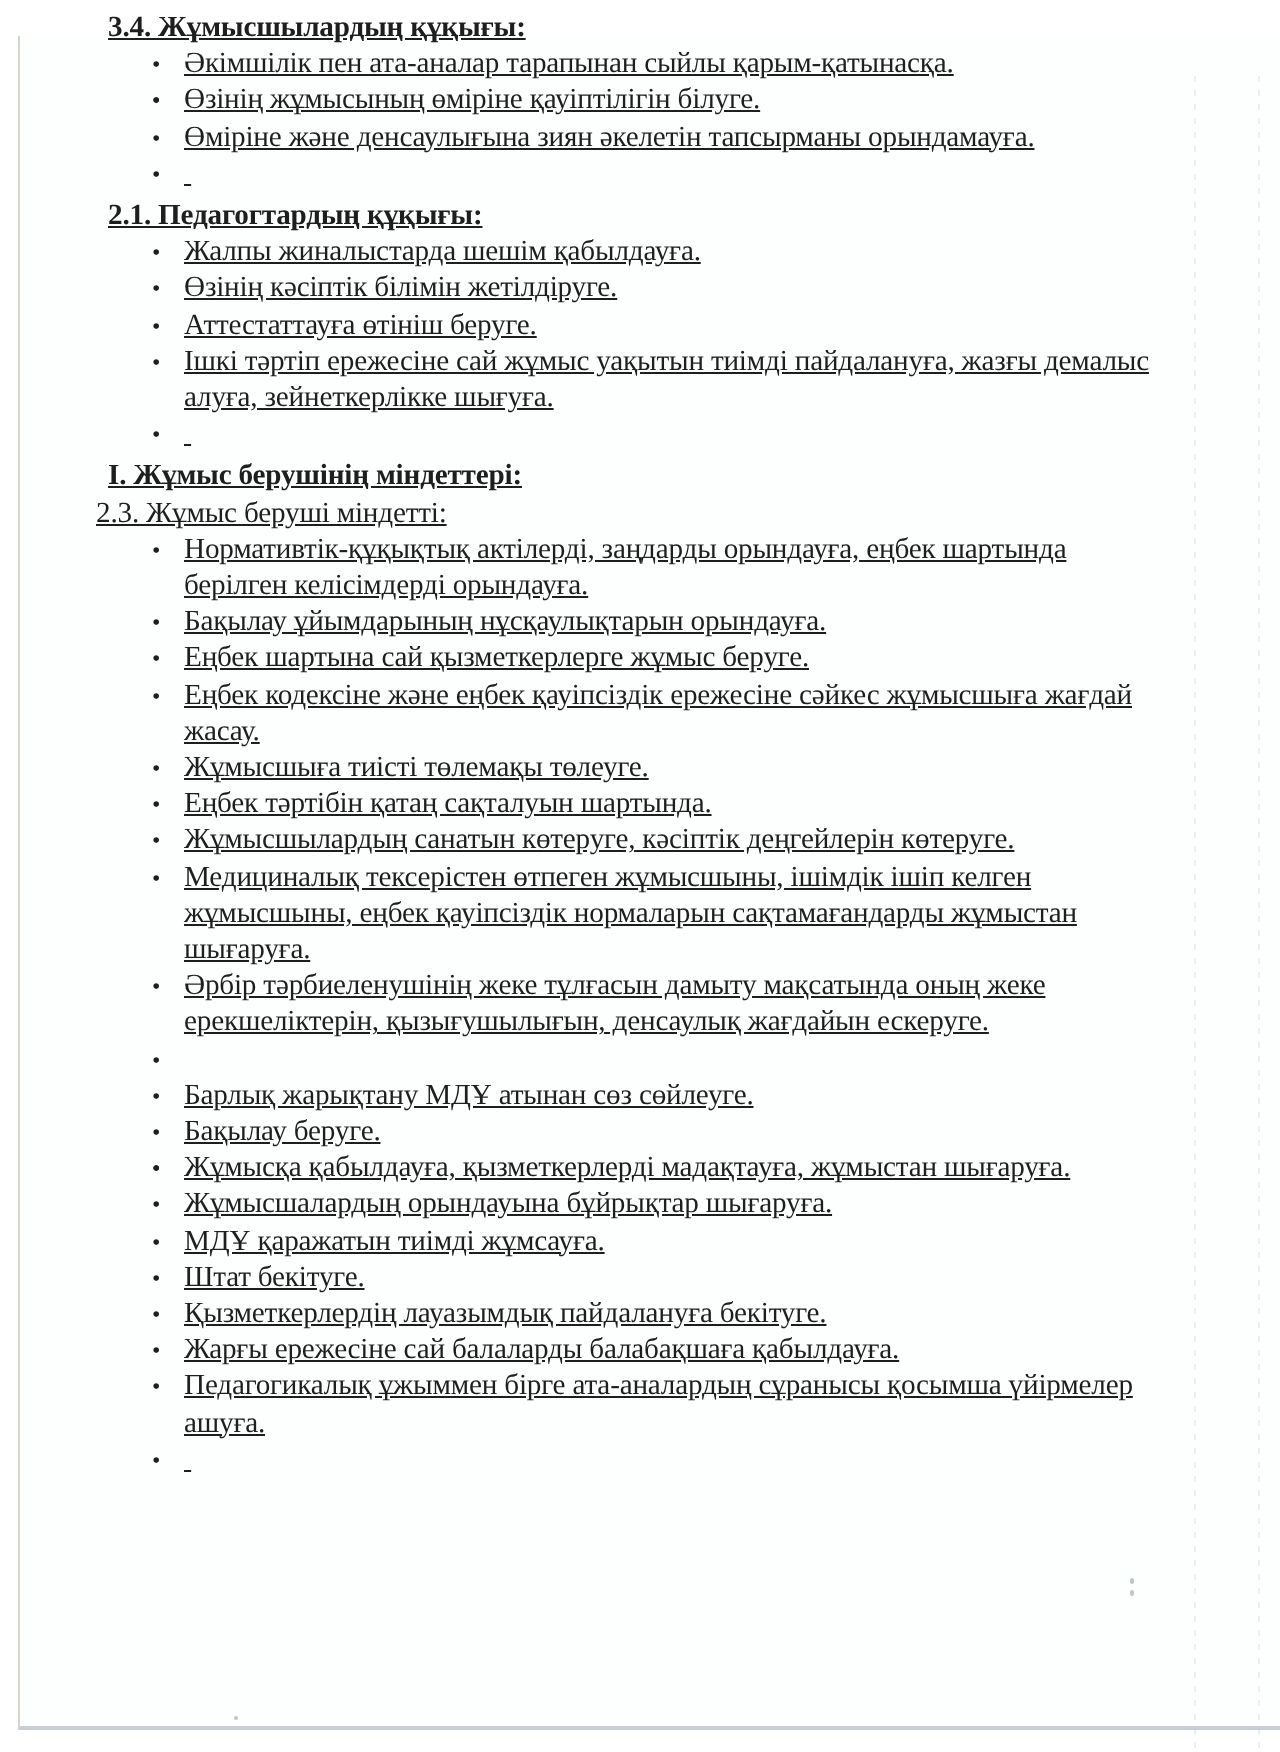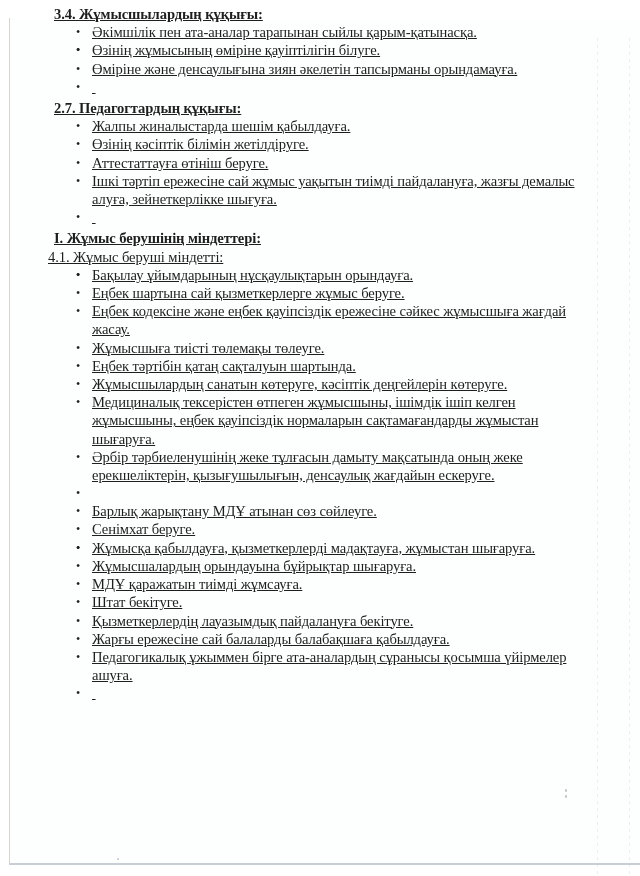--- a/index.html
+++ b/index.html
@@ -95,55 +95,55 @@
       <li><span class="bullet">•</span></li>
       <li><span class="bullet">•</span><span>Өзінің жұмысының өміріне қауіптілігін білуге.</span></li>
       <li><span class="bullet">•</span><span>Өміріне және денсаулығына зиян әкелетін тапсырманы орындамауға.</span></li>
       <li><span class="bullet">•</span><span></span>&nbsp;</li>
     </ul>
   </section>
 
   <div class="gap-small"></div>
 
   <section>
-    <p class="heading">2.7. Педагогтардың құқығы:</p>
+    <p class="heading">2.1. Педагогтардың құқығы:</p>
     <ul class="items">
       <li><span class="bullet">•</span><span>Жалпы жиналыстарда шешім қабылдауға.</span></li>
       <li><span class="bullet">•</span><span>Өзінің кәсіптік білімін жетілдіруге.</span></li>
       <li><span class="bullet">•</span><span>Аттестаттауға өтініш беруге.</span></li>
       <li><span class="bullet">•</span><span>Ішкі тәртіп ережесіне сай жұмыс уақытын тиімді пайдалануға, жазғы демалыс алуға, зейнеткерлікке шығуға.</span></li>
       <li><span class="bullet">•</span><span></span>&nbsp;</li>
     </ul>
   </section>
 
   <div class="gap-small"></div>
 
   <section>
     <p class="heading">I. Жұмыс берушінің міндеттері:</p>
-    <p class="subheading">4.1. Жұмыс беруші міндетті:</p>
+    <p class="subheading">2.3. Жұмыс беруші міндетті:</p>
     <ul class="items">
-      <li><span class="bullet">•</span></li>
+      <li><span class="bullet">•</span><span>Нормативтік-құқықтық актілерді, заңдарды орындауға, еңбек шартында берілген келісімдерді орындауға.</span></li>
       <li><span class="bullet">•</span><span>Бақылау ұйымдарының нұсқаулықтарын орындауға.</span></li>
       <li><span class="bullet">•</span><span>Еңбек шартына сай қызметкерлерге жұмыс беруге.</span></li>
       <li><span class="bullet">•</span><span>Еңбек кодексіне және еңбек қауіпсіздік ережесіне сәйкес жұмысшыға жағдай жасау.</span></li>
       <li><span class="bullet">•</span><span>Жұмысшыға тиісті төлемақы төлеуге.</span></li>
       <li><span class="bullet">•</span><span>Еңбек тәртібін қатаң сақталуын шартында.</span></li>
       <li><span class="bullet">•</span><span>Жұмысшылардың санатын көтеруге, кәсіптік деңгейлерін көтеруге.</span></li>
       <li><span class="bullet">•</span><span>Медициналық тексерістен өтпеген жұмысшыны, ішімдік ішіп келген жұмысшыны, еңбек қауіпсіздік нормаларын сақтамағандарды жұмыстан шығаруға.</span></li>
       <li><span class="bullet">•</span><span>Әрбір тәрбиеленушінің жеке тұлғасын дамыту мақсатында оның жеке ерекшеліктерін, қызығушылығын, денсаулық жағдайын ескеруге.</span></li>
       <li><span class="bullet">•</span></li>
     </ul>
   </section>
 
   <div class="gap-large"></div>
 
   <section>
     <ul class="items">
       <li><span class="bullet">•</span><span>Барлық жарықтану МДҰ атынан сөз сөйлеуге.</span></li>
-      <li><span class="bullet">•</span><span>Сенімхат беруге.</span></li>
+      <li><span class="bullet">•</span><span>Бақылау беруге.</span></li>
       <li><span class="bullet">•</span></li>
       <li><span class="bullet">•</span><span>Жұмысқа қабылдауға, қызметкерлерді мадақтауға, жұмыстан шығаруға.</span></li>
       <li><span class="bullet">•</span><span>Жұмысшалардың орындауына бұйрықтар шығаруға.</span></li>
       <li><span class="bullet">•</span><span>МДҰ қаражатын тиімді жұмсауға.</span></li>
       <li><span class="bullet">•</span><span>Штат бекітуге.</span></li>
       <li><span class="bullet">•</span><span>Қызметкерлердің лауазымдық пайдалануға бекітуге.</span></li>
       <li><span class="bullet">•</span><span>Жарғы ережесіне сай балаларды балабақшаға қабылдауға.</span></li>
       <li><span class="bullet">•</span><span>Педагогикалық ұжыммен бірге ата-аналардың сұранысы қосымша үйірмелер ашуға.</span></li>
       <li><span class="bullet">•</span><span></span>&nbsp;</li>
     </ul>

